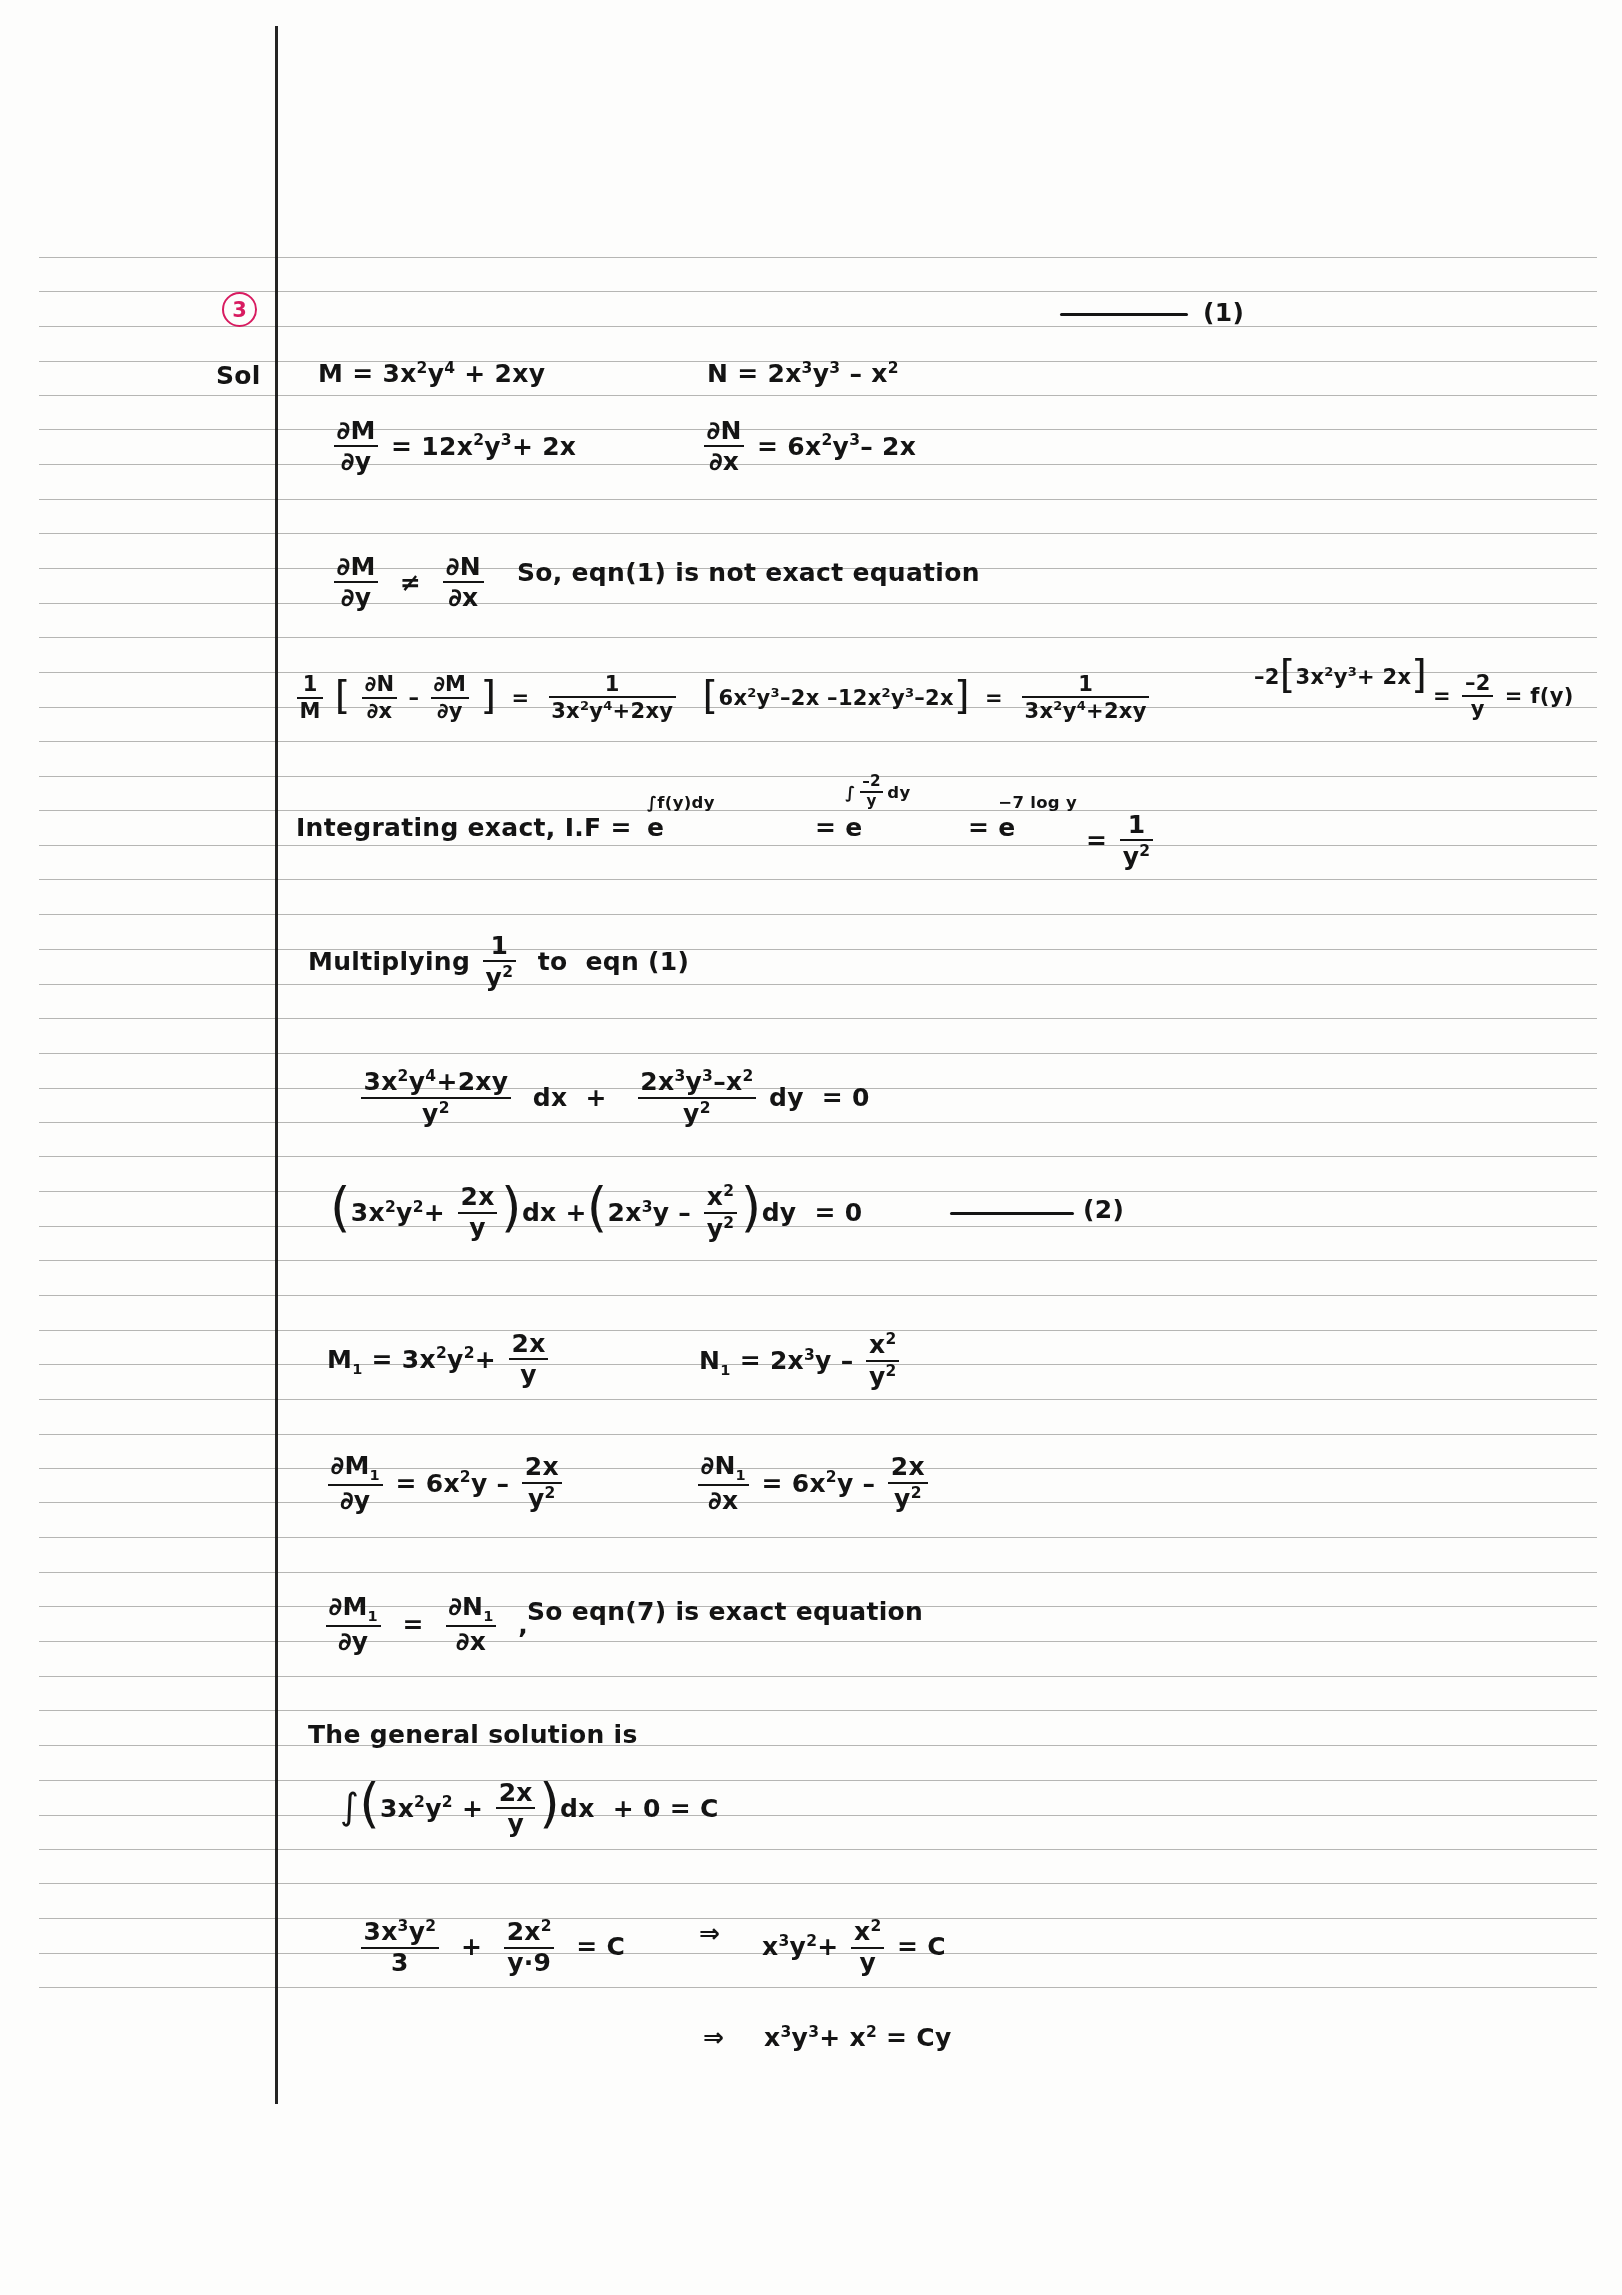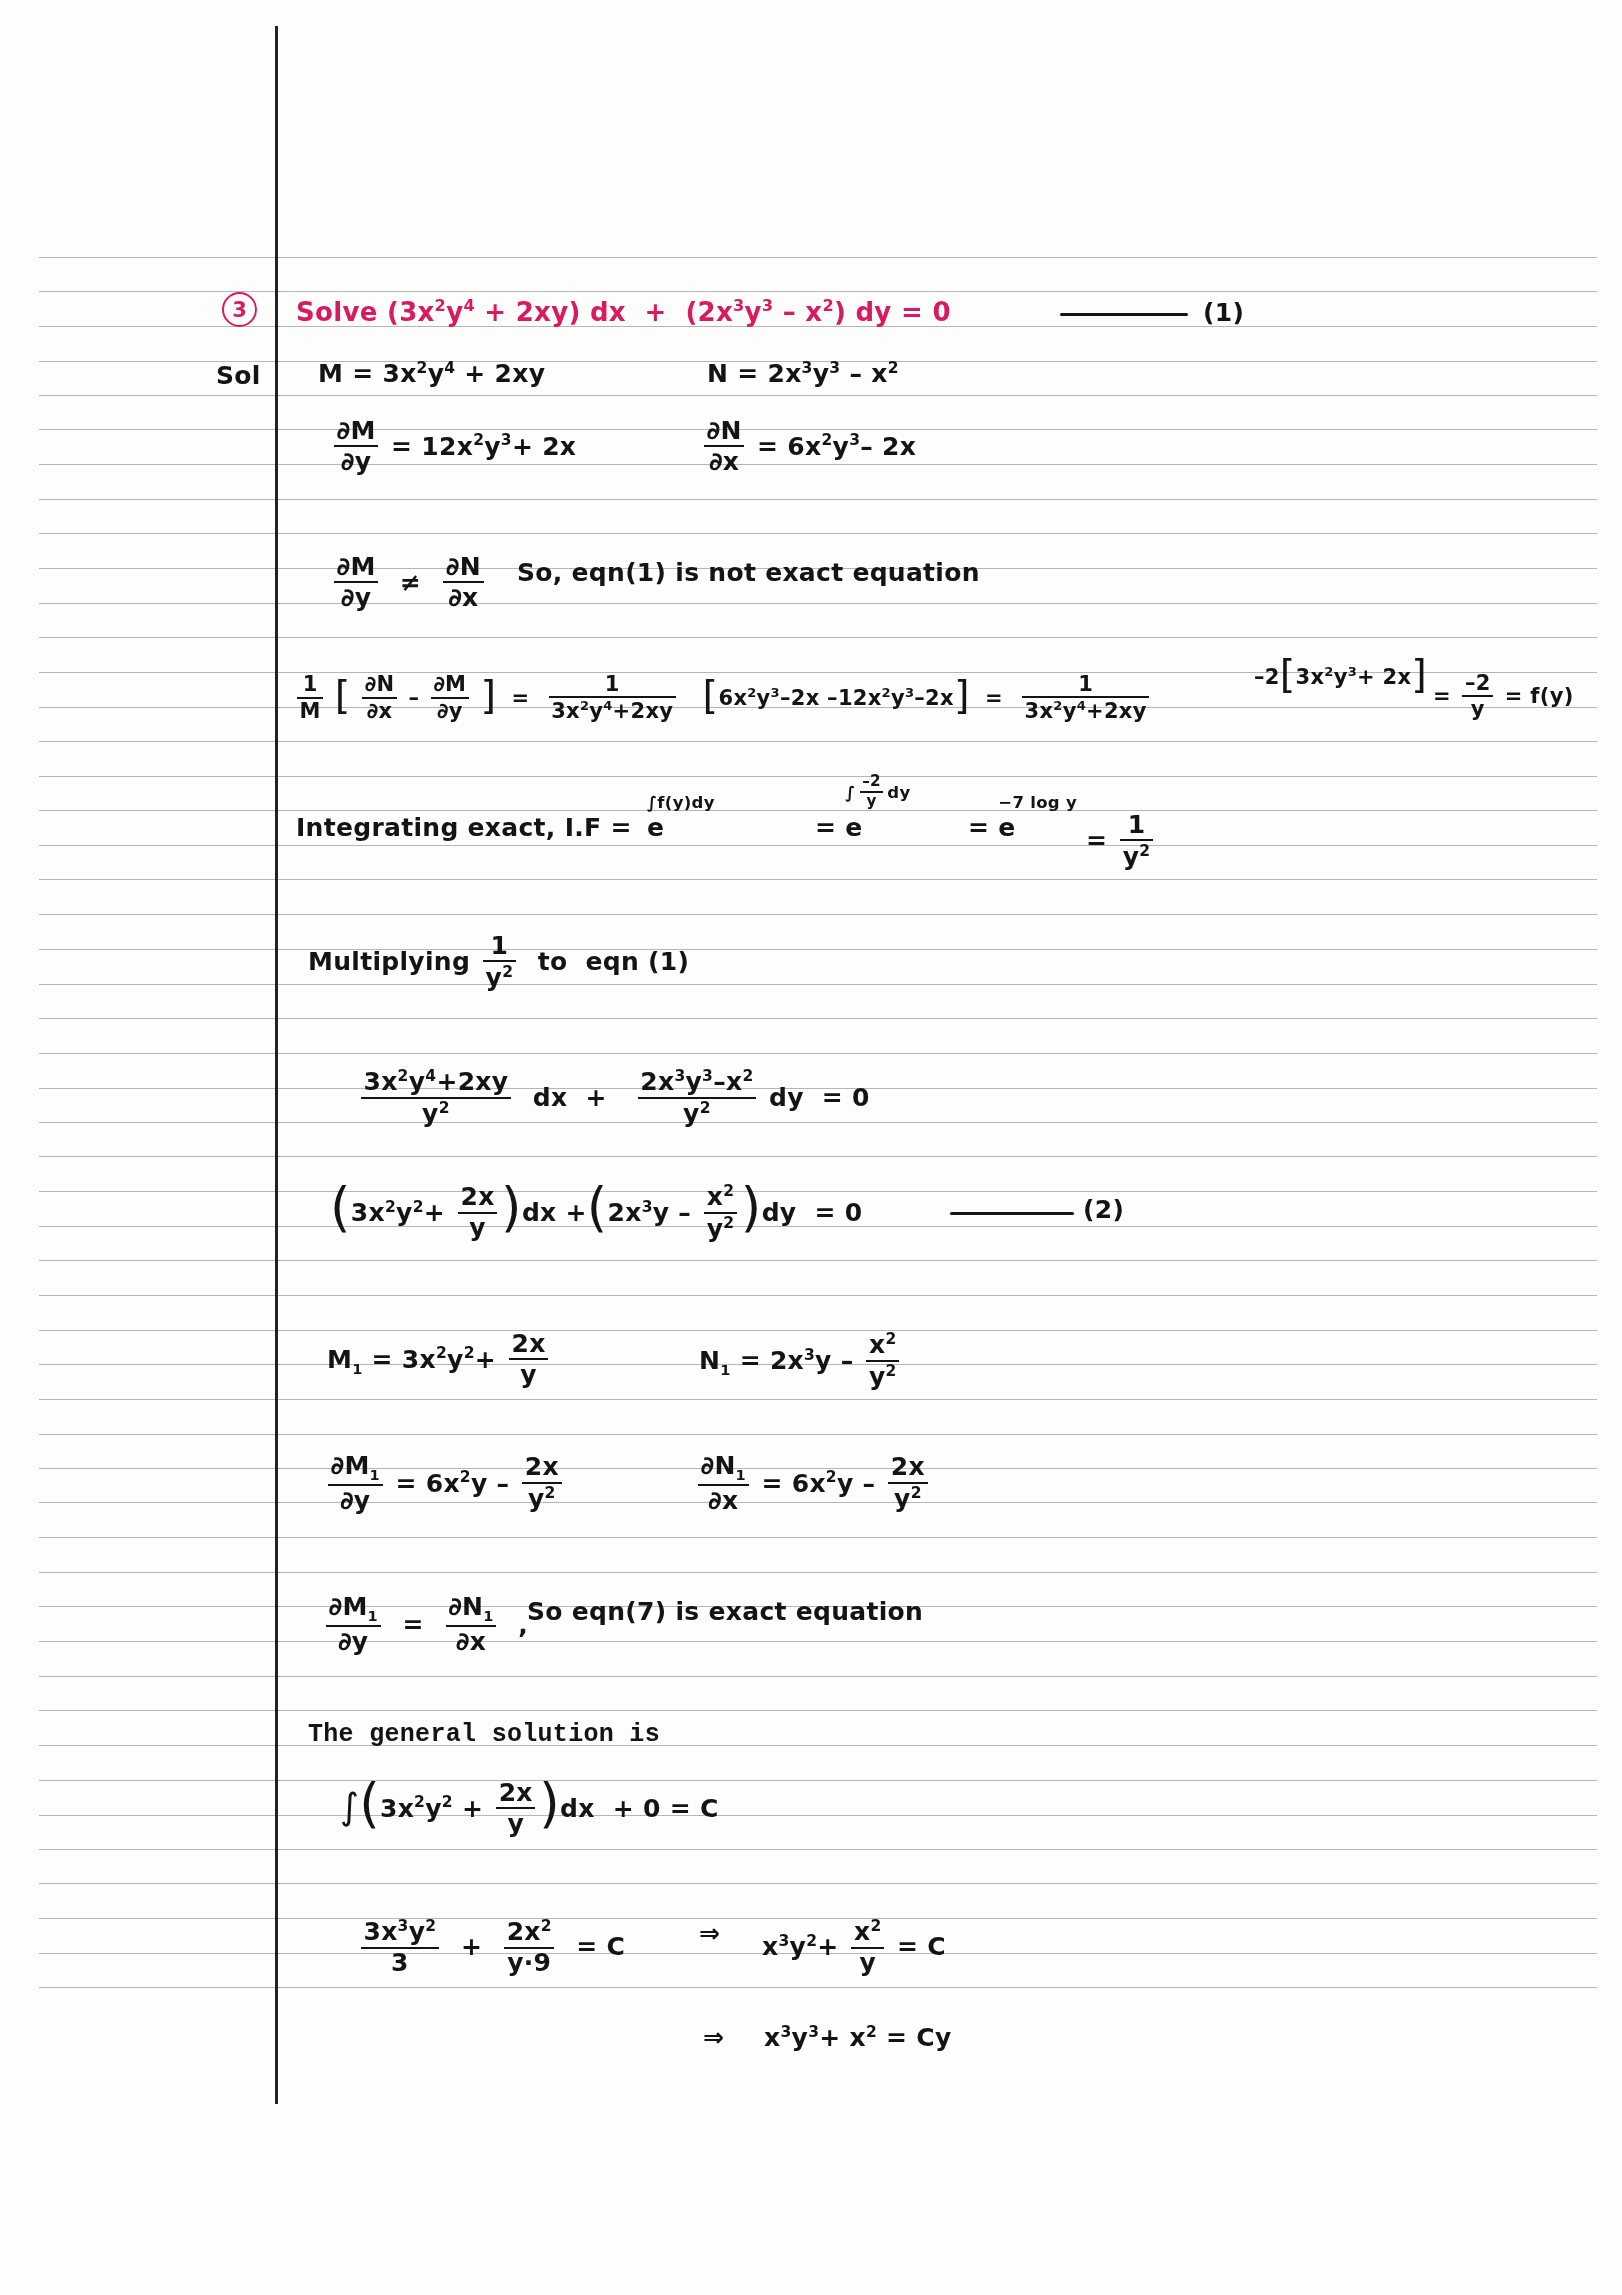--- a/index.html
+++ b/index.html
@@ -151,26 +151,20 @@
       <div class="rule" style="top: 1883px;"></div>
       <div class="rule" style="top: 1918px;"></div>
       <div class="rule" style="top: 1953px;"></div>
       <div class="rule" style="top: 1987px;"></div>
     </div>
 
   <div class="margin-line"></div>
 
   <div class="circ" style="left:222px;top:292px;">3</div>
 
-  <div class="hw pink sz-head" style="left:296px;top:296px;">
-    <span>Solve</span>
-    <span>
-      (3x<sup>2</sup>y<sup>4</sup> + 2xy) dx &nbsp;+&nbsp; (2x<sup>3</sup>y<sup>3</sup> – x<sup>2</sup>) dy = 0
-    </span>
-  </div>
   <div class="dash pinkd" style="left:1060px;top:313px;width:128px;background:#141414;"></div>
   <div class="hw sz" style="left:1203px;top:298px;">(1)</div>
 
   <div class="hw sz" style="left:216px;top:361px;">Sol</div>
 
   <div class="hw sz" style="left:318px;top:359px;">
     M = 3x<sup>2</sup>y<sup>4</sup> + 2xy
   </div>
   <div class="hw sz" style="left:707px;top:359px;">
     N = 2x<sup>3</sup>y<sup>3</sup> – x<sup>2</sup>
@@ -366,21 +360,21 @@
     &nbsp;=&nbsp;
     <span class="frac">
         <span class="num">∂N<sub>1</sub></span>
         <span class="bar"></span>
         <span class="den">∂x</span>
       </span>
     &nbsp;,
   </div>
   <div class="hw sz" style="left:527px;top:1597px;">So eqn(7) is exact equation</div>
 
-  <div class="hw sz" style="left:308px;top:1720px;font-family:Liberation Mono, monospace;">The general solution is</div>
+  <div class="hw sz" style="left:308px;top:1720px;">The general solution is</div>
 
   <div class="hw sz" style="left:340px;top:1781px;">
     <span class="intg">∫</span><span class="pr">(</span>3x<sup>2</sup>y<sup>2</sup> + <span class="frac">
         <span class="num">2x</span>
         <span class="bar"></span>
         <span class="den">y</span>
       </span><span class="pr">)</span>dx&nbsp; + 0 = C
   </div>
 
   <div class="hw sz" style="left:357px;top:1919px;">

